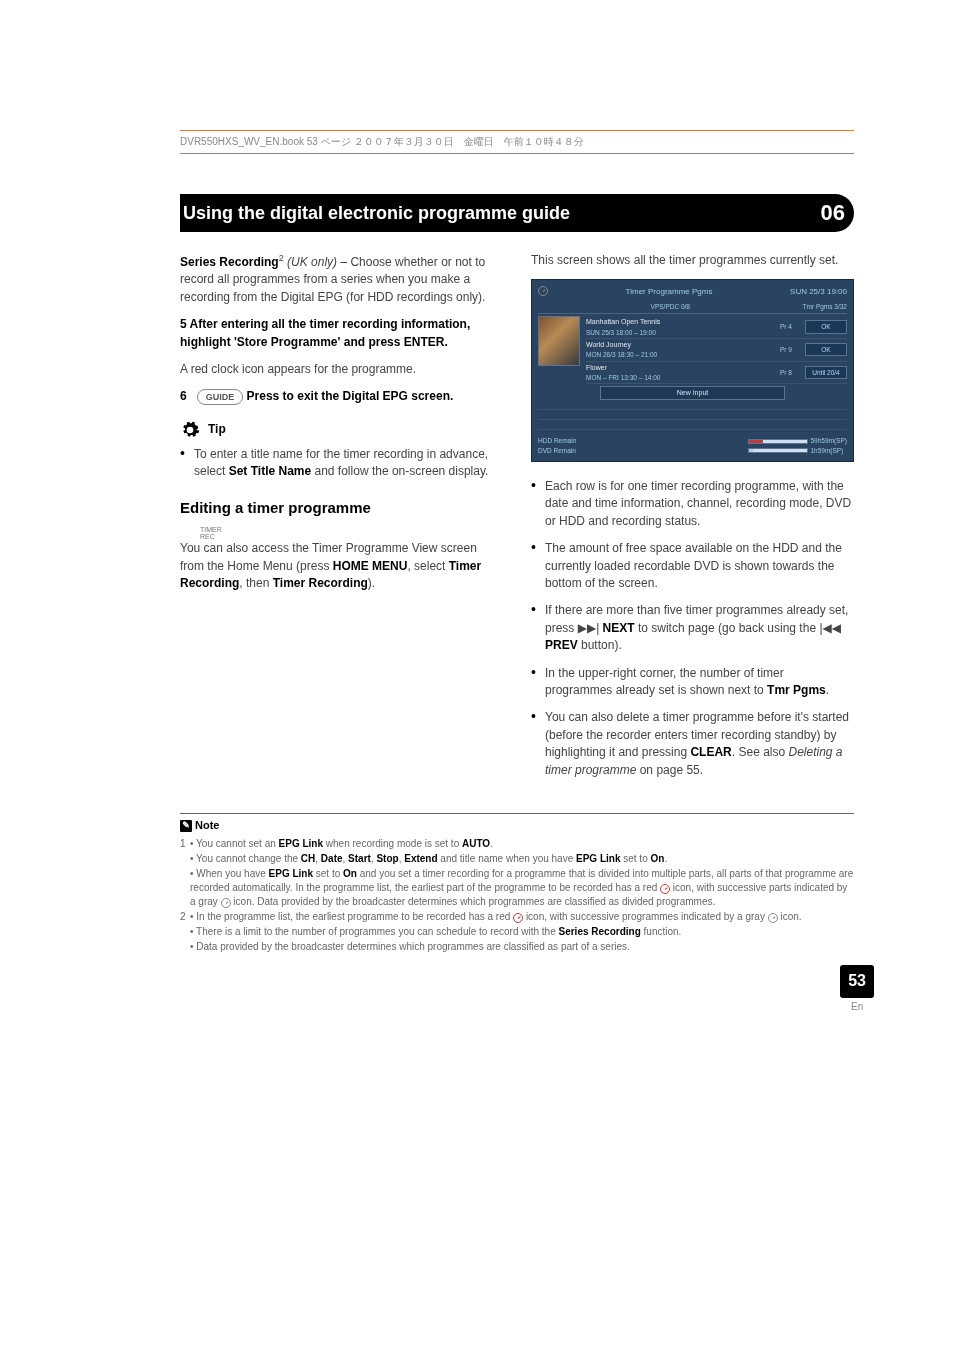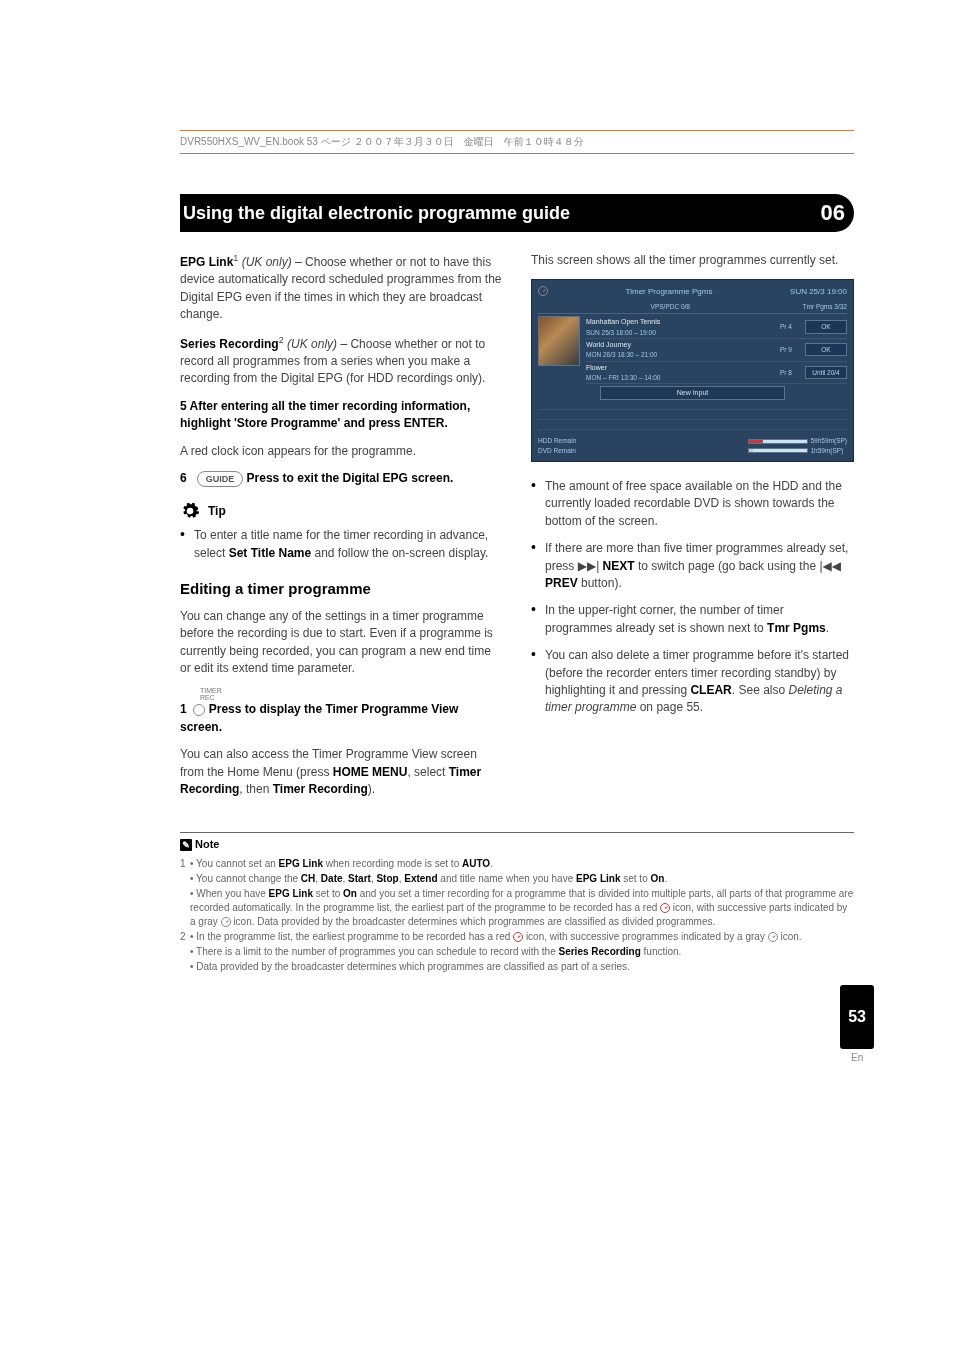--- a/index.html
+++ b/index.html
@@ -240,21 +240,21 @@
   .note-section .idx { position:absolute; left:0; }
   .note-section b { color:#000; }
   .page-num {
     float: right;
     margin-top: 10px;
     margin-right: -20px;
     text-align: center;
   }
   .page-num .pn-box {
     background:#000; color:#fff; font-weight:bold; font-size:16px;
-    padding:21px 8px; border-radius:3px;
+    padding:5px 8px; border-radius:3px;
   }
   .page-num .lang { font-size:10px; color:#888; margin-top:2px; }
   sup { font-size: 0.75em; vertical-align: super; }
 </style>
 </head>
 <body>
 
 <div class="book-header">
   <span>DVR550HXS_WV_EN.book  53 ページ  ２００７年３月３０日　金曜日　午前１０時４８分</span>
 </div>
@@ -263,23 +263,20 @@
 
   <div class="chapter-header">
     <span class="title">Using the digital electronic programme guide</span>
     <span class="num">06</span>
   </div>
 
   <div class="cols">
 
     <div class="col">
 
-      <p>
-        <b>EPG Link</b><sup>1</sup><i> (UK only) – </i><span>Choose whether or not to have this device automatically record scheduled programmes from the Digital EPG even if the times in which they are broadcast change.</span>
-      </p>
 
       <p>
         <b>Series Recording</b><sup>2</sup><i> (UK only) – </i><span>Choose whether or not to record all programmes from a series when you make a recording from the Digital EPG (for HDD recordings only).</span>
       </p>
 
       <p class="step-head">5    After entering all the timer recording information, highlight 'Store Programme' and press ENTER.</p>
       <p>A red clock icon appears for the programme.</p>
 
       <p class="step-head">
         <span>6</span>&nbsp;&nbsp;
@@ -295,29 +292,24 @@
         </span>
         <span> Tip</span>
       </div>
       <ul class="bullets">
         <li>
           <span>To enter a title name for the timer recording in advance, select </span><b>Set Title Name</b><span> and follow the on-screen display.</span>
         </li>
       </ul>
 
       <div class="h2">Editing a timer programme</div>
-      <p>You can change any of the settings in a timer programme before the recording is due to start. Even if a programme is currently being recorded, you can program a new end time or edit its extend time parameter.</p>
 
       <div>
         <span class="remote-label">TIMER</span>
         <span class="remote-label">REC</span>
-        <p class="step-head">
-          <span>1</span>&nbsp;&nbsp;<span class="small-circle"></span>
-          <span> Press to display the Timer Programme View screen.</span>
-        </p>
       </div>
       <p>
         <span>You can also access the Timer Programme View screen from the Home Menu (press </span><b>HOME MENU</b><span>, select </span><b>Timer Recording</b><span>, then </span><b>Timer Recording</b><span>).</span>
       </p>
     </div>
 
     <div class="col">
       <p>This screen shows all the timer programmes currently set.</p>
 
       <div class="scr">
@@ -370,20 +362,21 @@
             <div><span>DVD Remain</span></div>
           </div>
           <div>
             <div><span class="bar red"></span><span>59h59m(SP)</span></div>
             <div><span class="bar short"></span><span>1h59m(SP)</span></div>
           </div>
         </div>
       </div>
 
       <ul class="bullets">
+        <li>Each row is for one timer recording programme, with the date and time information, channel, recording mode, DVD or HDD and recording status.</li>
         <li>The amount of free space available on the HDD and the currently loaded recordable DVD is shown towards the bottom of the screen.</li>
         <li>
           <span>If there are more than five timer programmes already set, press </span><span class="transport">▶▶|</span><b> NEXT</b><span> to switch page (go back using the </span><span class="transport">|◀◀</span><b> PREV</b><span> button).</span>
         </li>
         <li>
           <span>In the upper-right corner, the number of timer programmes already set is shown next to </span><b>Tmr Pgms</b><span>.</span>
         </li>
         <li>
           <span>You can also delete a timer programme before it's started (before the recorder enters timer recording standby) by highlighting it and pressing </span><b>CLEAR</b><span>. See also </span><i>Deleting a timer programme</i><span> on page 55.</span>
         </li>

